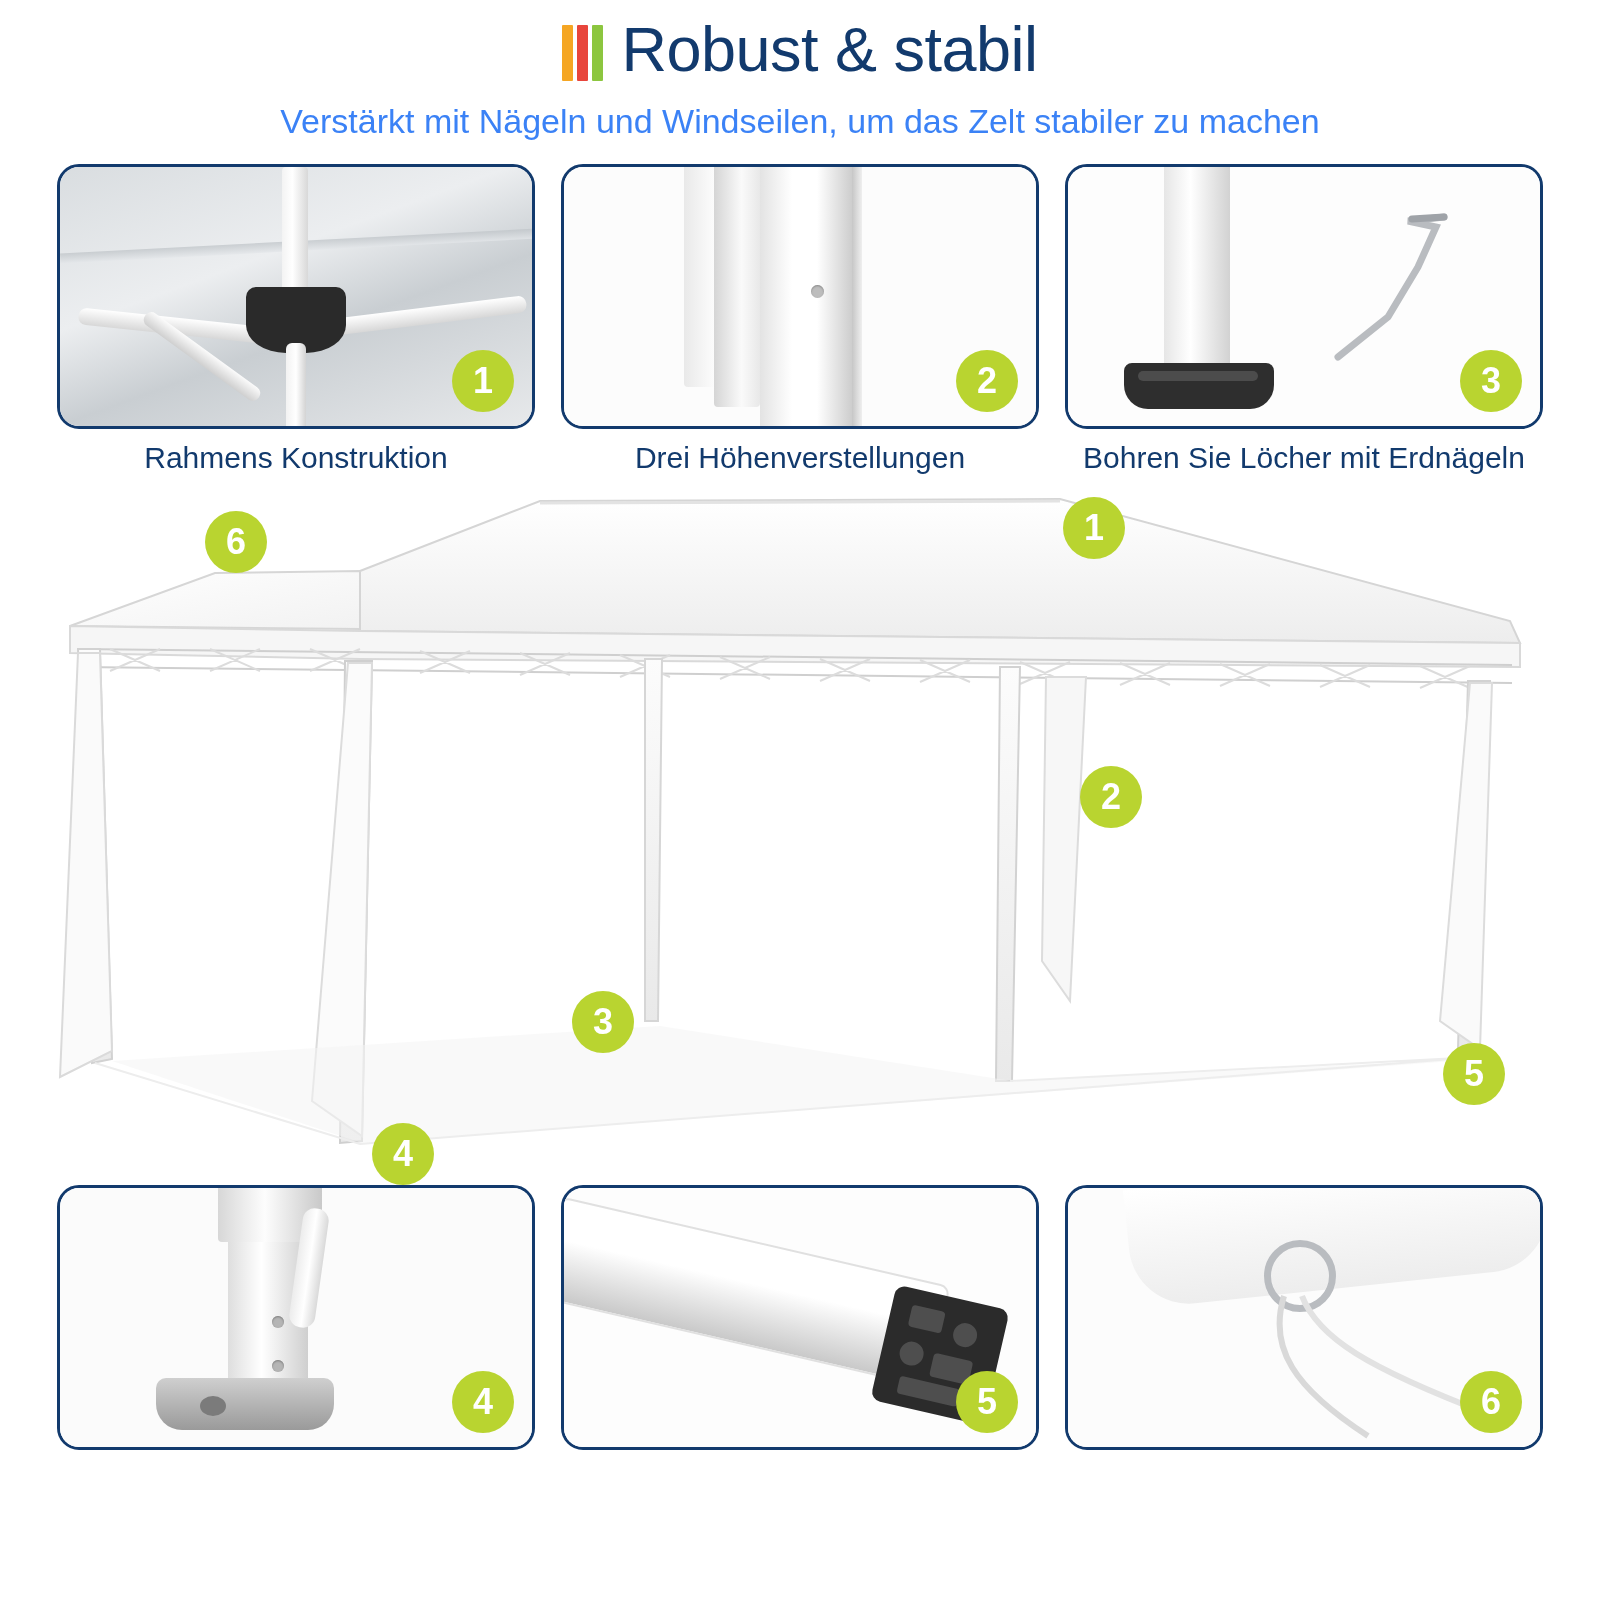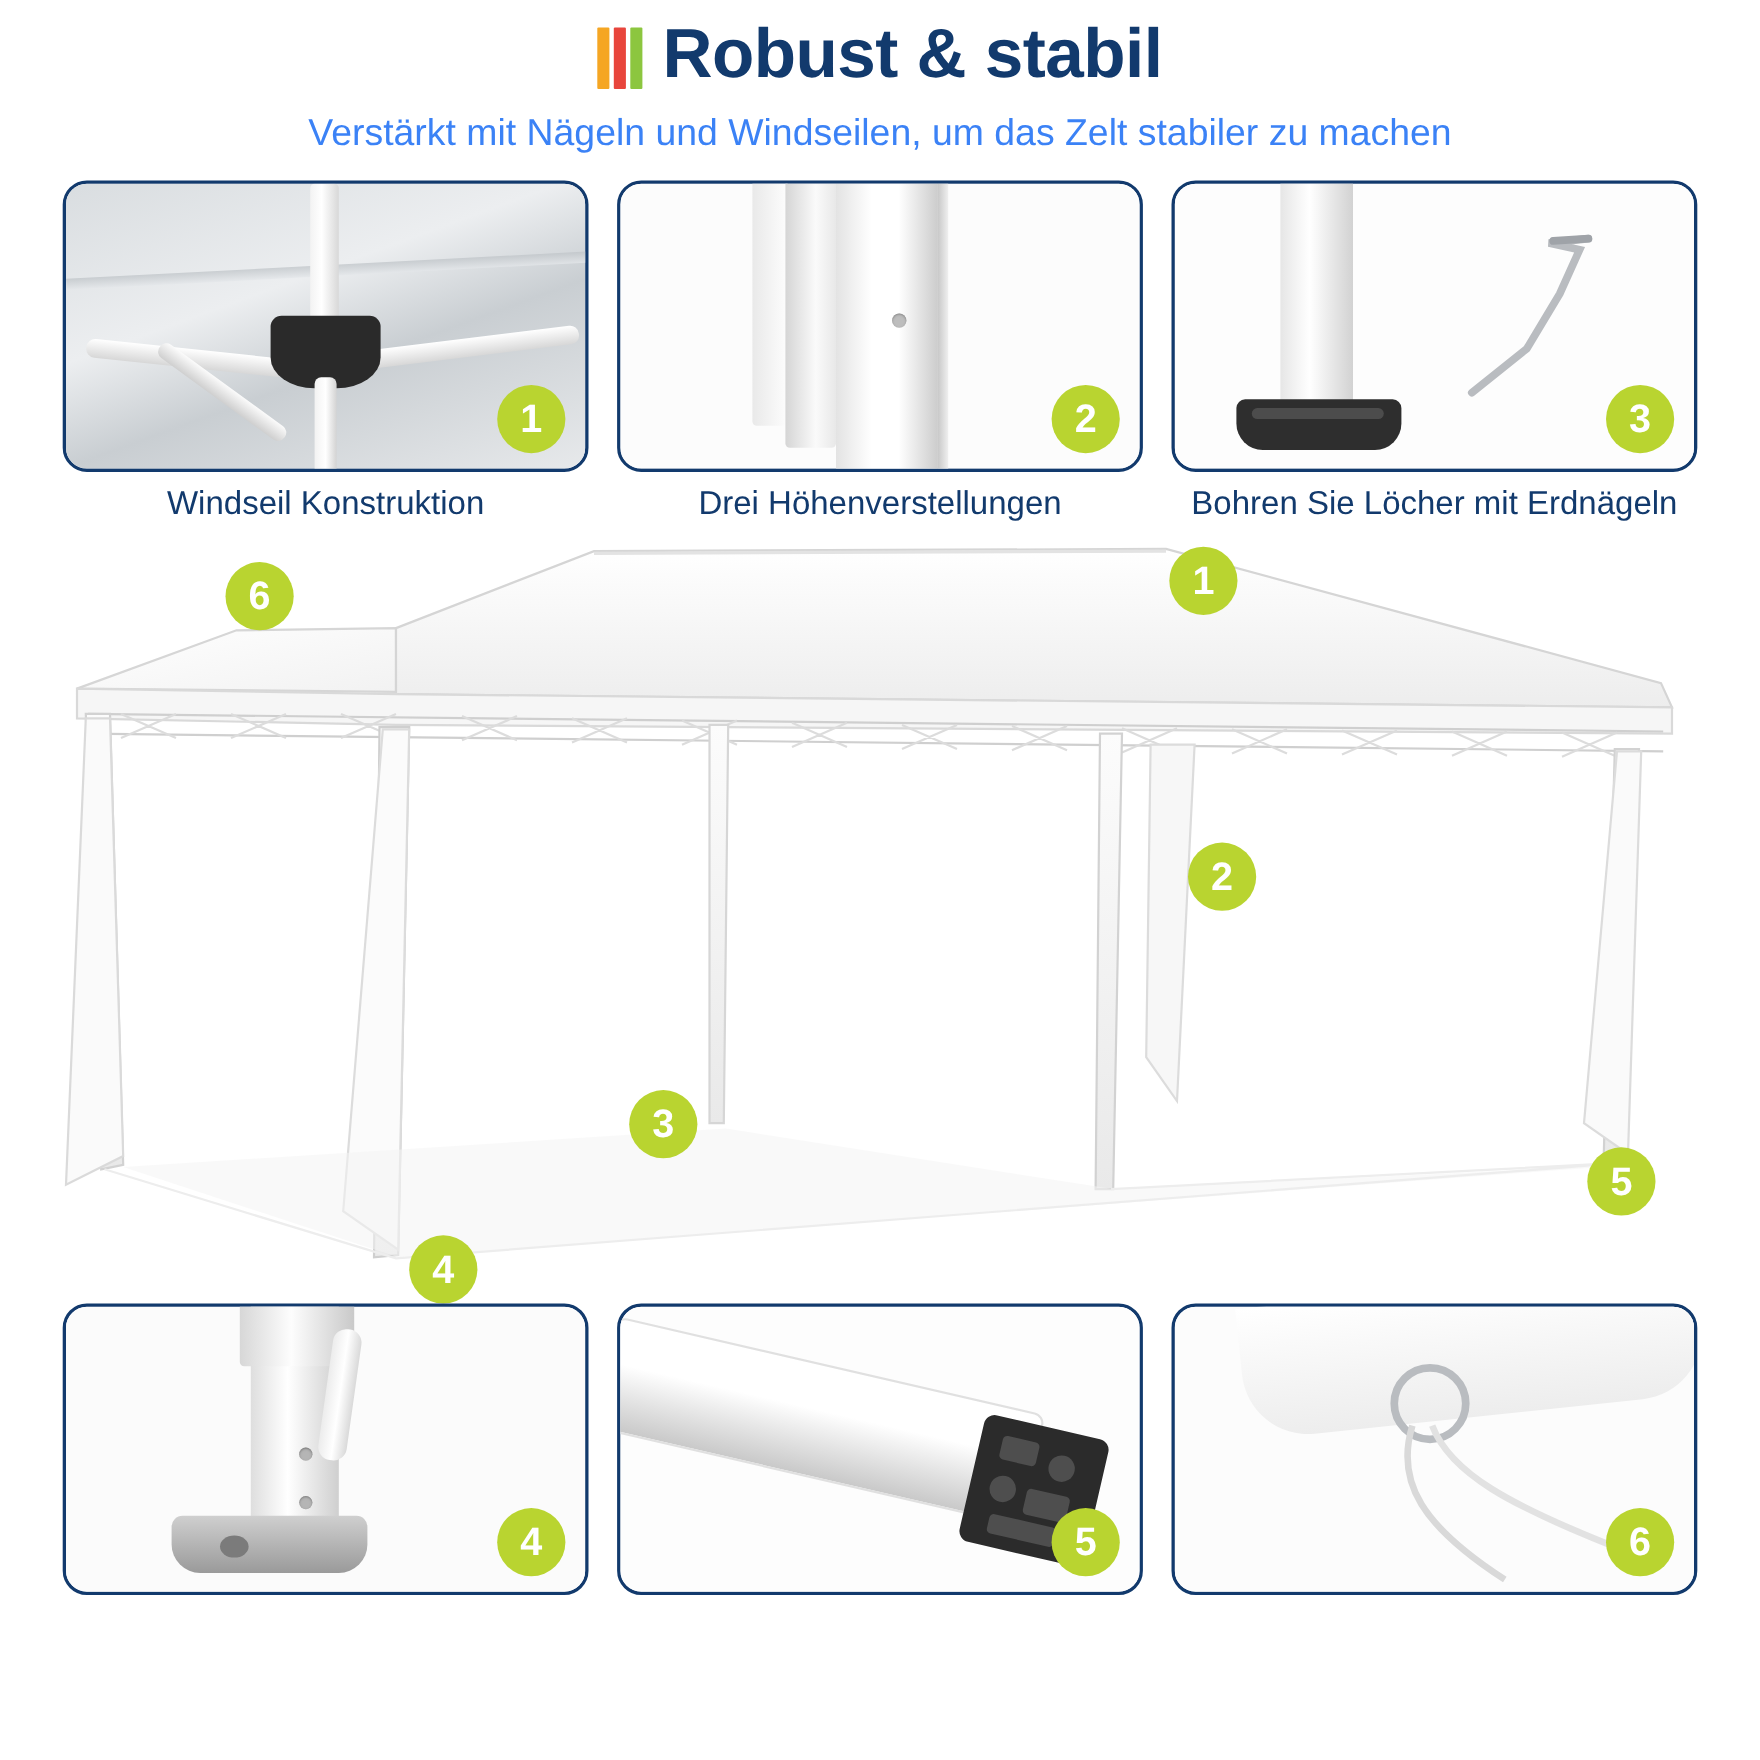--- a/index.html
+++ b/index.html
@@ -37,21 +37,21 @@
     display: block;
     width: 11px;
     border-radius: 1px;
   }
   .bar-orange { height: 56px; background: #f5a623; }
   .bar-red    { height: 56px; background: #e8453c; }
   .bar-green  { height: 56px; background: #8cc63f; }
 
   .main-title {
     font-size: 63px;
-    font-weight: bold;
+    font-weight: normal;
     color: #123a6d;
     letter-spacing: -0.5px;
     line-height: 1;
   }
   .subtitle {
     margin-top: 20px;
     font-size: 34px;
     color: #3b82f6;
     line-height: 1.2;
   }
@@ -319,21 +319,21 @@
         <div class="c1-seam"></div>
         <div class="c1-pole"></div>
         <div class="c1-armL"></div>
         <div class="c1-armR"></div>
         <div class="c1-hub"></div>
         <div class="c1-armD"></div>
         <div class="c1-armDL"></div>
       </div>
       <div class="badge badge-br">1</div>
     </div>
-    <div class="card-caption">Windseil Konstruktion</div>
+    <div class="card-caption">Rahmens Konstruktion</div>
   </div>
 
   <div class="card">
     <div class="card-frame">
       <div class="photo c2-bg">
         <div class="c2-leg-inner2"></div>
         <div class="c2-leg-inner"></div>
         <div class="c2-leg-main"></div>
         <div class="c2-edge"></div>
         <div class="c2-hole"></div>

